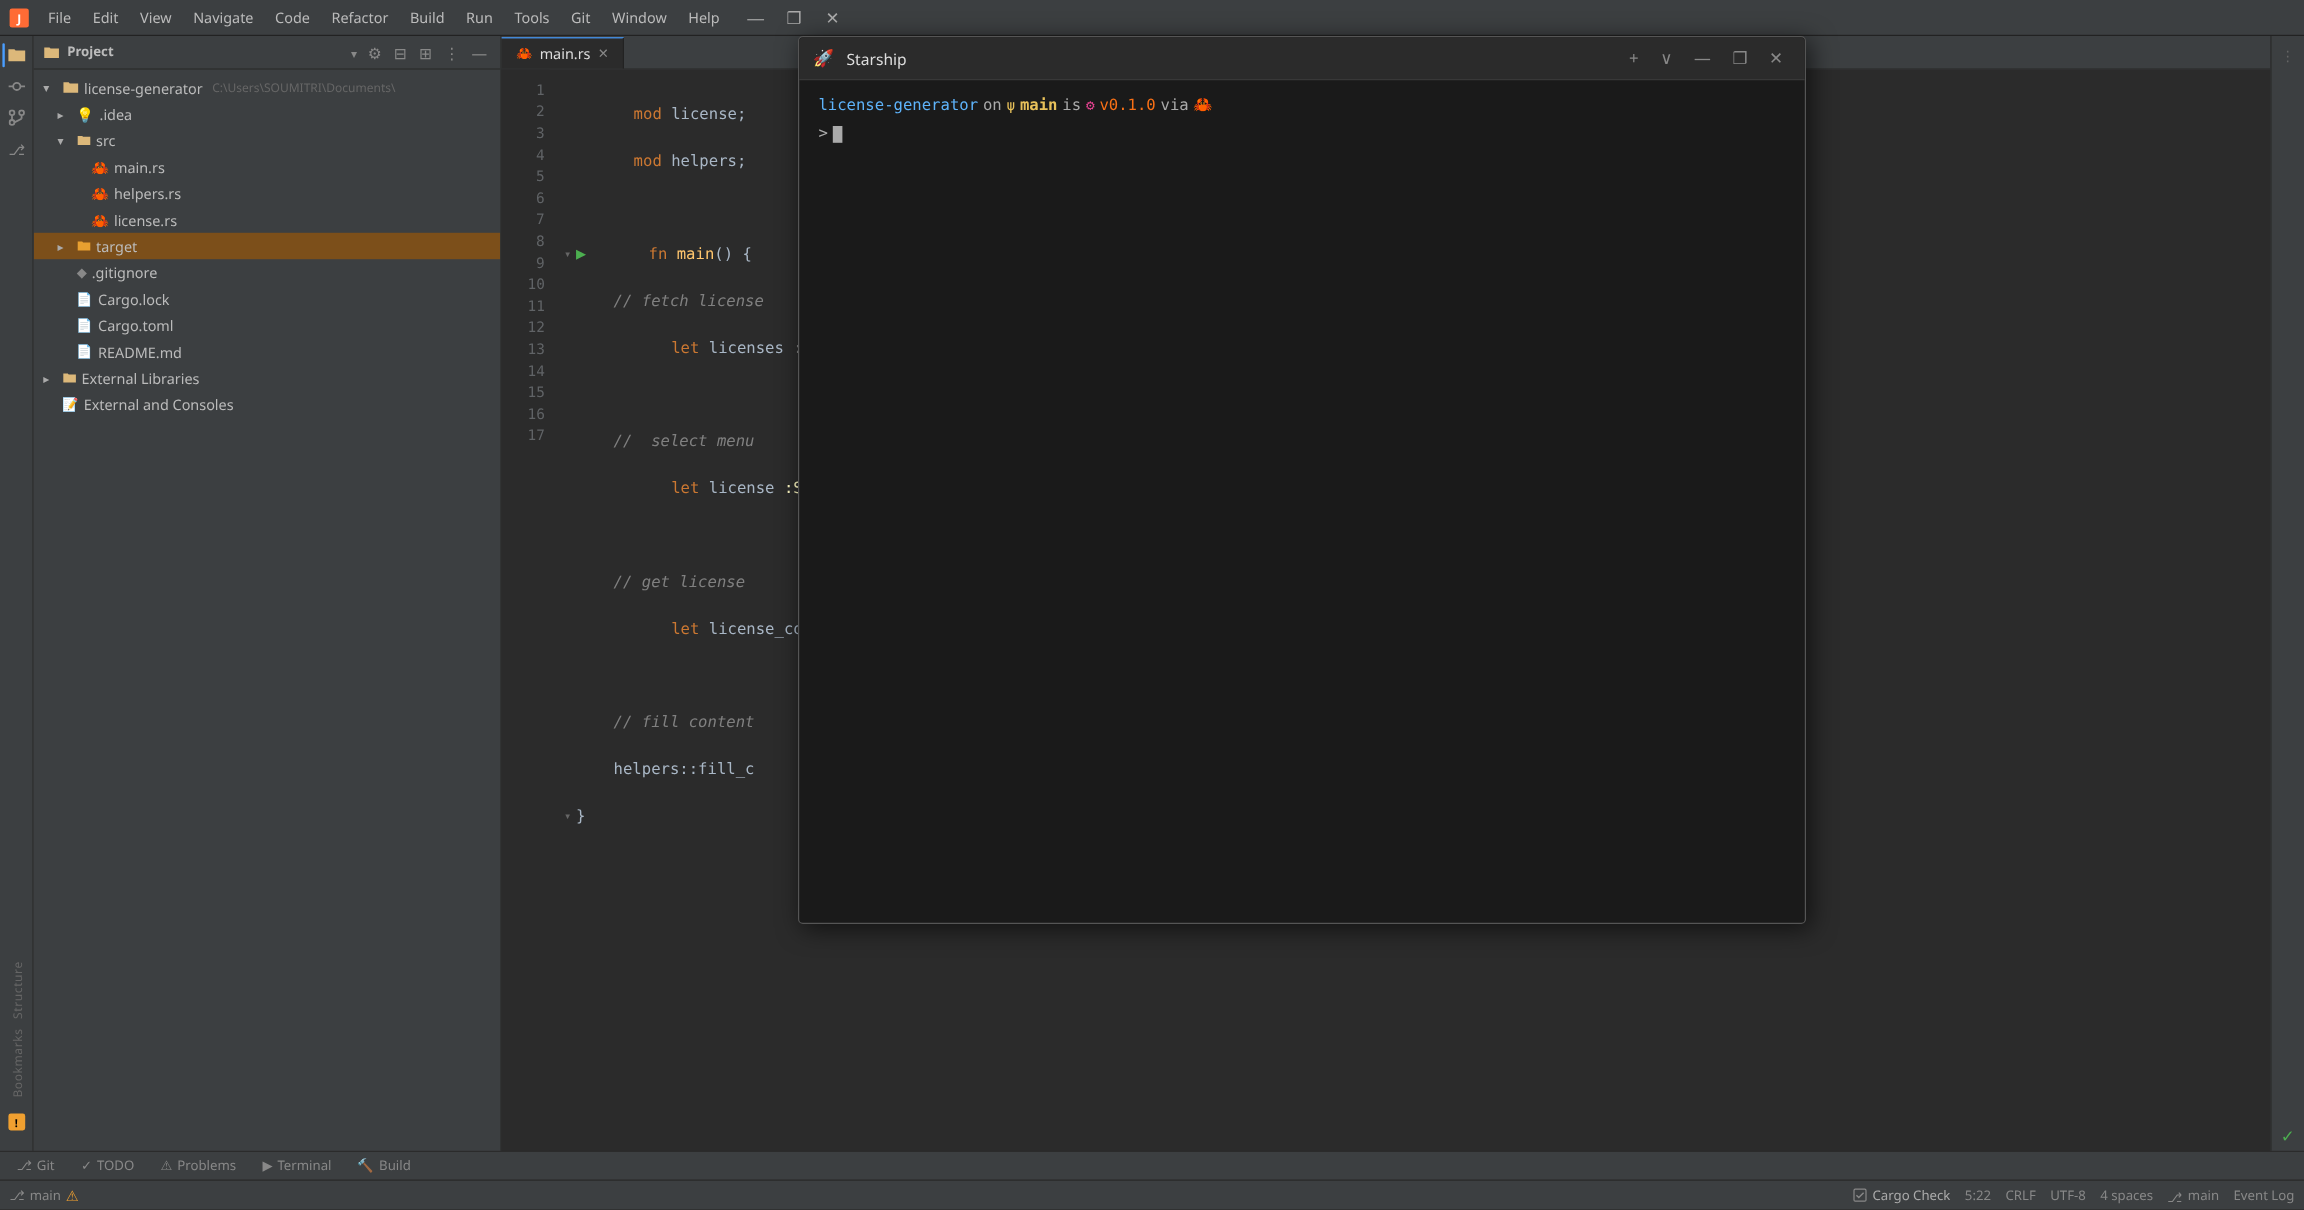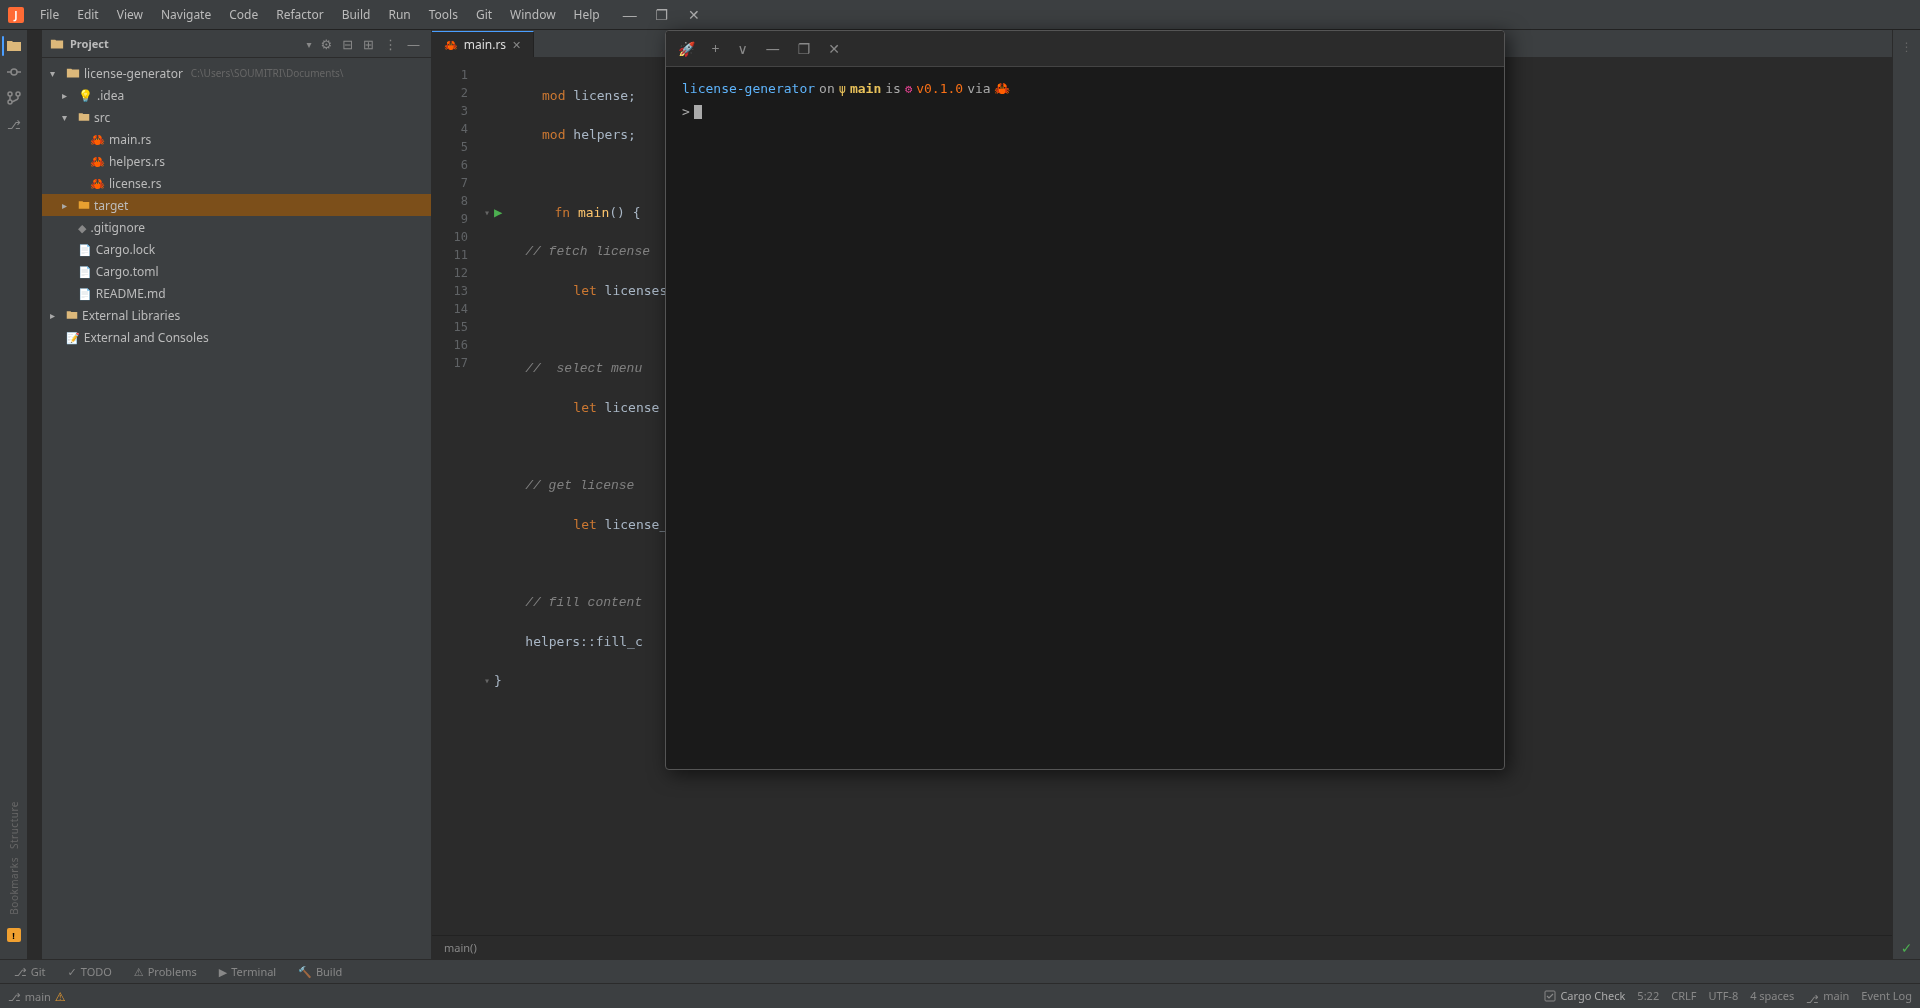--- a/index.html
+++ b/index.html
@@ -96,21 +96,20 @@
     }
 
     
     .file-tree {
       width: 390px;
       background: #3c3f41;
       border-right: 1px solid #2b2b2b;
       display: flex;
       flex-direction: column;
       overflow: hidden;
-      margin-left: 14px;
     }
     .file-tree-header {
       height: 28px;
       display: flex;
       align-items: center;
       padding: 0 8px;
       gap: 6px;
       border-bottom: 1px solid #2b2b2b;
     }
     .file-tree-title {
@@ -206,21 +205,21 @@
       color: #a9b7c6;
     }
     .code-line {
       display: flex;
       align-items: center;
       height: 19.5px;
       position: relative;
     }
     .kw { color: #cc7832; margin-left: 48px; }
     .fn-name { color: #ffc66d; }
-    .comment { color: #808080; font-style: italic; font-family: Liberation Mono, monospace; }
+    .comment { color: #808080; font-style: italic; }
     .run-btn {
       color: #4CAF50;
       font-size: 14px;
       margin-right: 4px;
     }
 
     
     .terminal-overlay {
       position: absolute;
       left: 665px;
@@ -610,23 +609,20 @@
 <div class="code-line"><span class="fold-icon"> </span><span class="comment">    // get license</span></div>
 <div class="code-line"><span class="fold-icon"> </span><span>    </span><span class="kw">let</span><span> license_con</span></div>
 <div class="code-line"><span class="fold-icon"> </span></div>
 <div class="code-line"><span class="fold-icon"> </span><span class="comment">    // fill content</span></div>
 <div class="code-line"><span class="fold-icon"> </span><span>    helpers::fill_c</span></div>
 <div class="code-line"><span class="fold-icon">▾</span><span>}</span></div>
 <div class="code-line"><span class="fold-icon"> </span></div>
       </div>
     </div>
 
-    <div style="height:24px; background:#2b2b2b; border-top:1px solid #222; display:flex; align-items:center; padding:0 12px; font-size:11px; color:#888;">
-      <span>main()</span>
-    </div>
   </div>
 
   <div class="right-panel">
     <div class="right-panel-icon">⋮</div>
     <div style="flex:1"></div>
     <div class="right-panel-icon checkmark">✓</div>
   </div>
 </div>
 
 <div class="bottom-tabs">
@@ -676,20 +672,21 @@
       </svg>
       <span>main</span>
     </span>
     <span>Event Log</span>
   </div>
 </div>
 
 <div class="terminal-overlay">
   <div class="terminal-title-bar">
     <span class="terminal-icon">🚀</span>
+    <span class="terminal-title-text">Starship</span>
     <div class="terminal-controls-right">
       <span>+</span>
       <span>∨</span>
       <span>—</span>
       <span>❐</span>
       <span class="terminal-close">✕</span>
     </div>
   </div>
   <div class="terminal-body">
     <div class="terminal-prompt-line">

